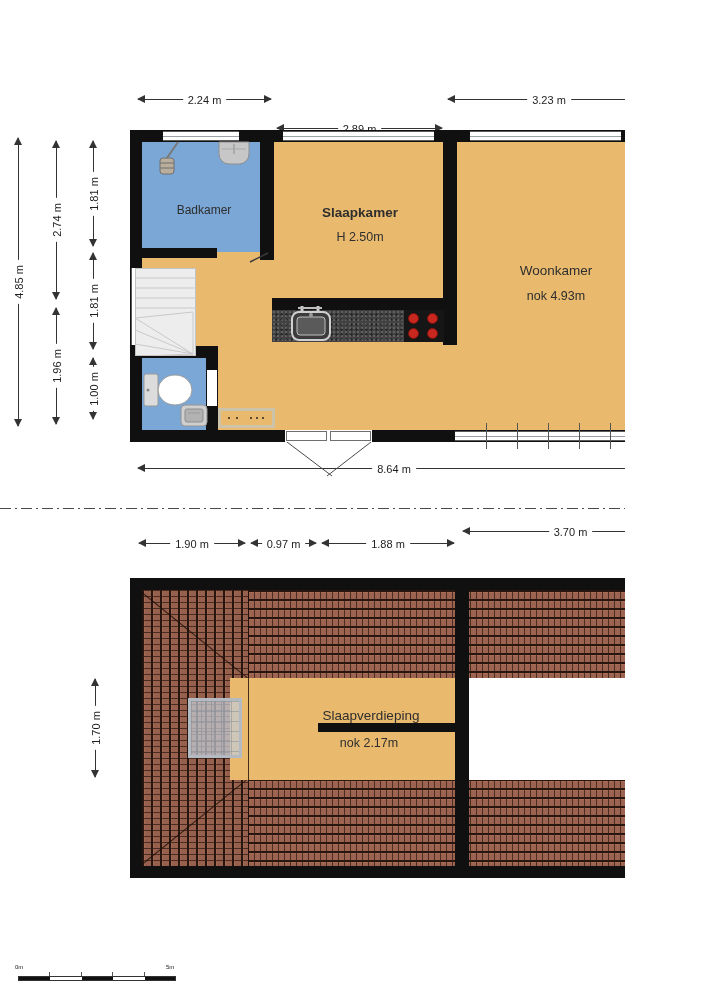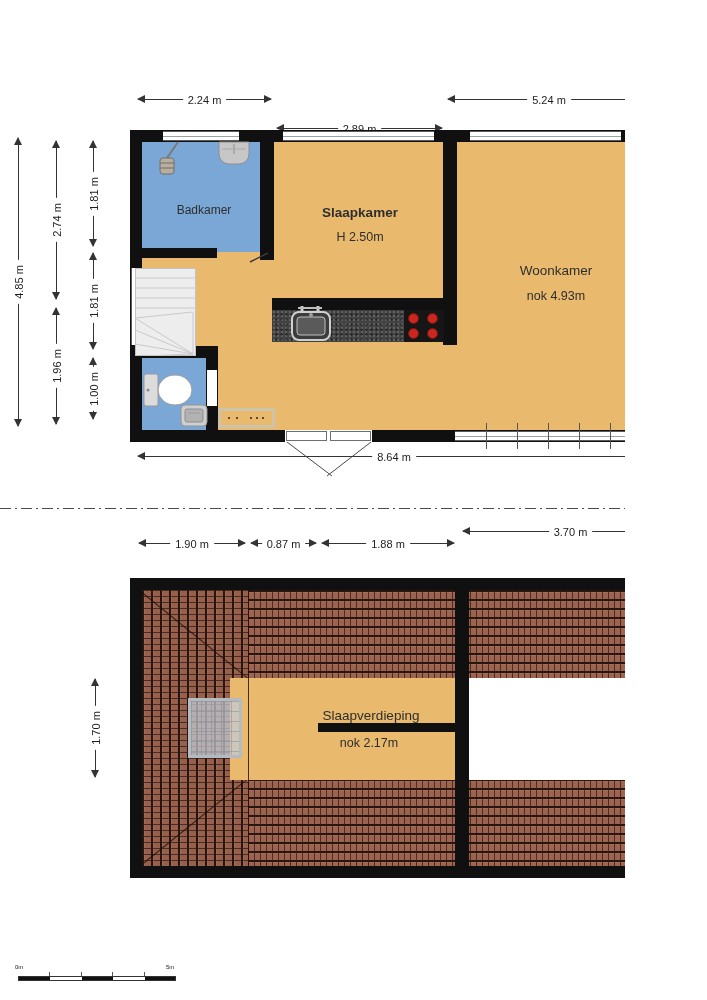--- a/index.html
+++ b/index.html
@@ -76,21 +76,21 @@
     <div class="dimh" style="left:276px;top:92px;width:167px;margin-top:29px;">
       <span class="dl"></span>
       <span class="da l"></span>
       <span class="da r"></span>
       <span class="dt">2.89 m</span>
     </div>
     <div class="dimh" style="left:447px;top:92px;width:204px;">
       <span class="dl"></span>
       <span class="da l"></span>
       <span class="da r"></span>
-      <span class="dt">5.24 m</span>
+      <span class="dt">3.23 m</span>
     </div>
 
     <div class="dimv" style="left:11px;top:137px;height:290px;">
       <span class="dl"></span>
       <span class="da u"></span>
       <span class="da d"></span>
       <span class="dt">4.85 m</span>
     </div>
     <div class="dimv" style="left:49px;top:140px;height:160px;">
       <span class="dl"></span>
@@ -123,21 +123,21 @@
       <span class="dt">1.00 m</span>
     </div>
 
     <div class="dimv" style="left:681px;top:140px;height:288px;">
       <span class="dl"></span>
       <span class="da u"></span>
       <span class="da d"></span>
       <span class="dt">5.02 m</span>
     </div>
 
-    <div class="dimh" style="left:137px;top:449px;width:514px;text-decoration:underline;">
+    <div class="dimh" style="left:137px;top:461px;width:514px;text-decoration:underline;">
       <span class="dl"></span>
       <span class="da l"></span>
       <span class="da r"></span>
       <span class="dt">8.64 m</span>
     </div>
 
     <div class="floor" style="left:142px;top:142px;width:503px;height:288px;"></div>
 
     <div class="wet" style="left:142px;top:142px;width:121px;height:110px;"></div>
     <div class="wet" style="left:142px;top:358px;width:64px;height:72px;"></div>
@@ -265,21 +265,21 @@
     <div class="dimh" style="left:138px;top:536px;width:108px;">
       <span class="dl"></span>
       <span class="da l"></span>
       <span class="da r"></span>
       <span class="dt">1.90 m</span>
     </div>
     <div class="dimh" style="left:250px;top:536px;width:67px;">
       <span class="dl"></span>
       <span class="da l"></span>
       <span class="da r"></span>
-      <span class="dt">0.87 m</span>
+      <span class="dt">0.97 m</span>
     </div>
     <div class="dimh" style="left:321px;top:536px;width:134px;">
       <span class="dl"></span>
       <span class="da l"></span>
       <span class="da r"></span>
       <span class="dt">1.88 m</span>
     </div>
     <div class="dimh" style="left:462px;top:524px;width:217px;">
       <span class="dl"></span>
       <span class="da l"></span>

